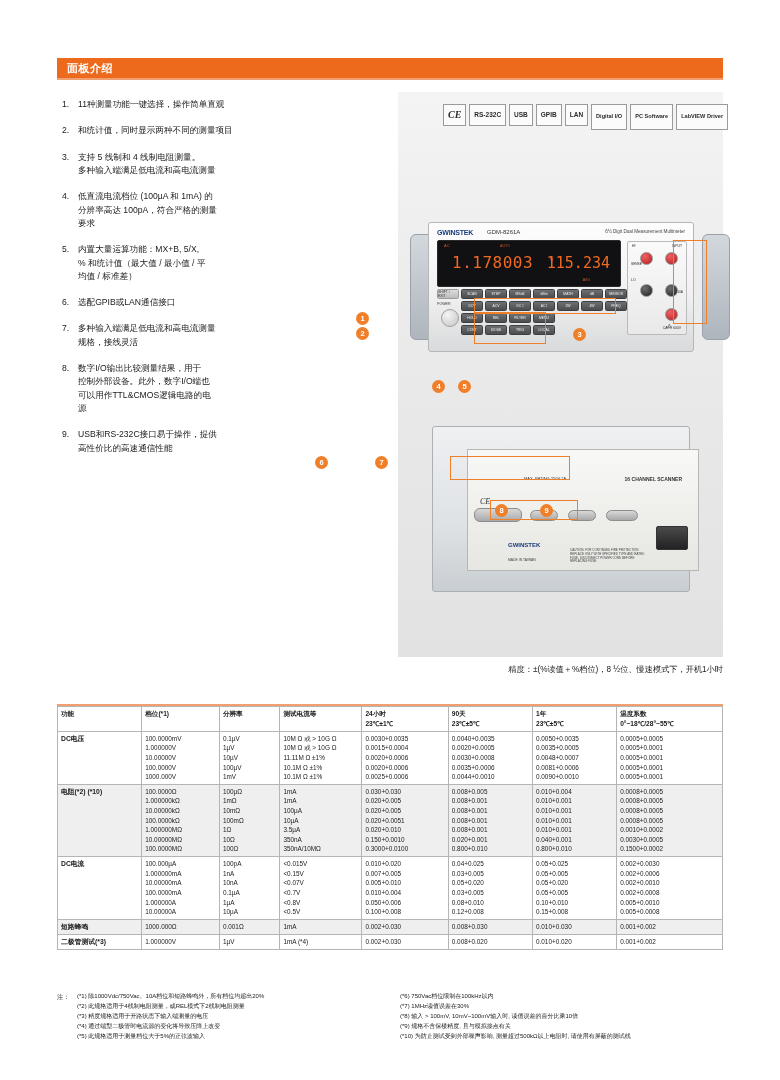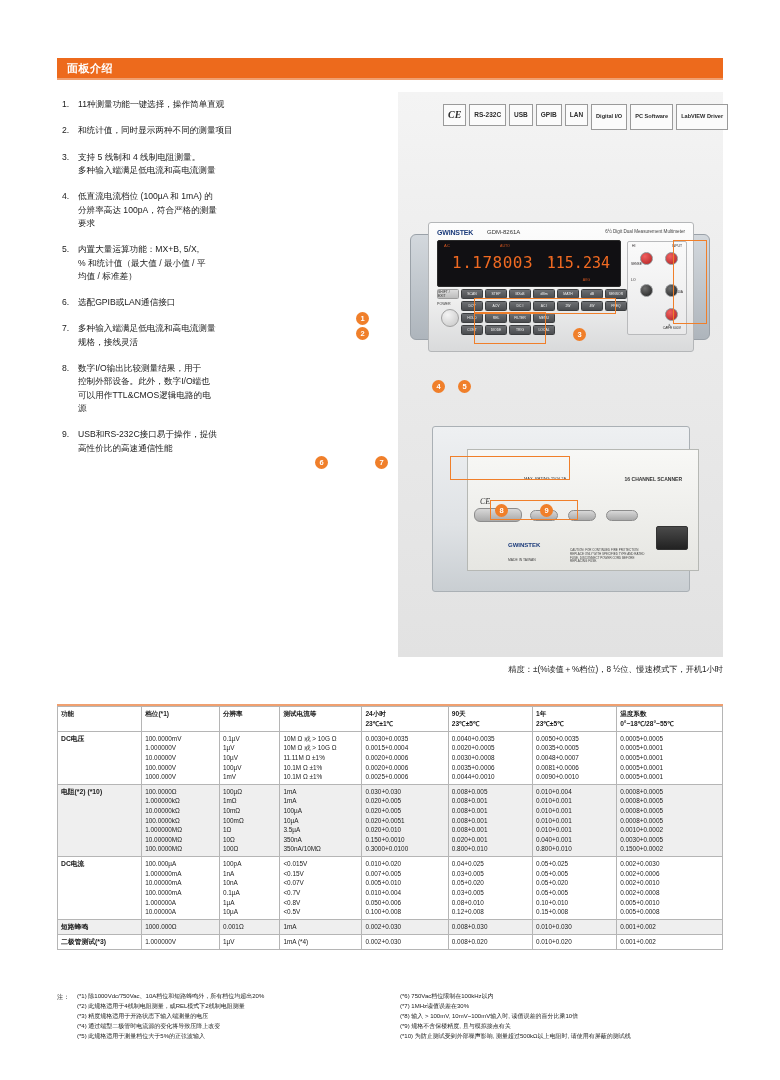--- a/index.html
+++ b/index.html
@@ -103,20 +103,21 @@
   .badge.tall { height: 26px; font-size: 5.6px; }
   .badge.ce { font-size: 10px; font-style: italic; font-family: "Liberation Serif", serif; }
 
   
   .instr-front {
     position: absolute;
     left: 410px;
     top: 212px;
     width: 300px;
     height: 150px;
+    padding-left: 20px;
   }
   .instr-body {
     position: absolute;
     left: 18px; top: 10px;
     width: 264px; height: 128px;
     background: linear-gradient(180deg,#fdfdfd 0%, #f1f1f1 55%, #d9dadb 100%);
     border: 1px solid #b4b6b8;
     border-radius: 3px;
   }
   .handle-l, .handle-r {

